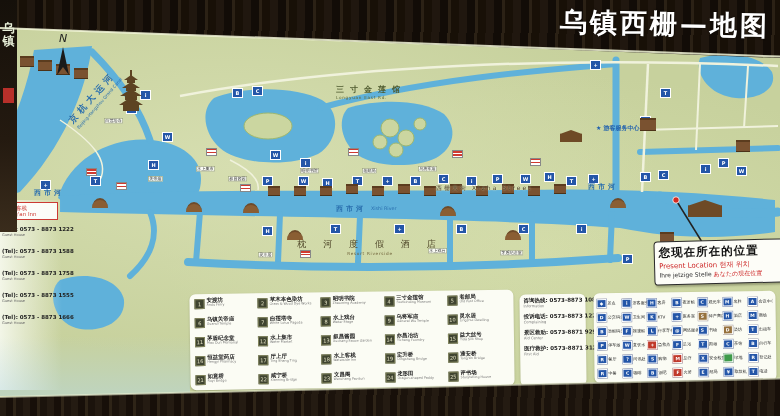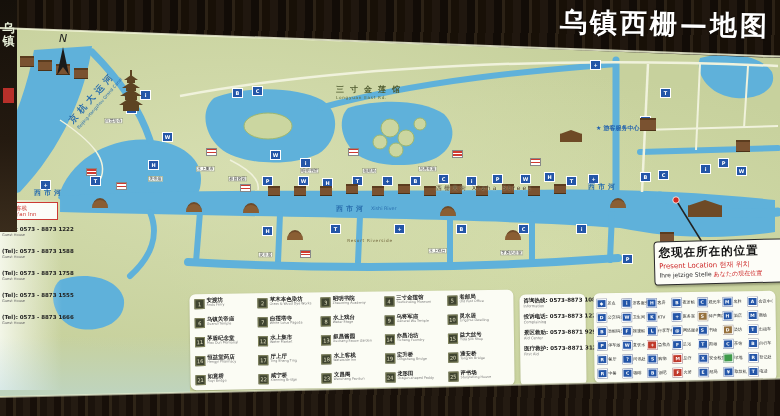--- a/index.html
+++ b/index.html
@@ -276,20 +276,21 @@
   </div>
   <div class="mlabel street-label" style="left:436px;top:184px;">
     <span>西栅大街</span>
     <span>Xizha Street</span>
   </div>
   <div class="mlabel road-label" style="left:336px;top:84px;">
     <span>三寸金莲馆</span>
     <span class="en">Longyuan East Rd.</span>
   </div>
   <div class="mlabel resort-label" style="left:290px;top:238px;width:160px;">
+    <span>枕 河 度 假 酒 店</span>
     <span class="en">Resort Riverside</span>
   </div>
   <div class="mlabel vc-label" style="left:596px;top:124px;">
     <span>★ 游客服务中心</span>
   </div>
 
   <div class="present">
     <div class="zh">您现在所在的位置</div>
     <div class="l2">
       <span>Present Location</span>

